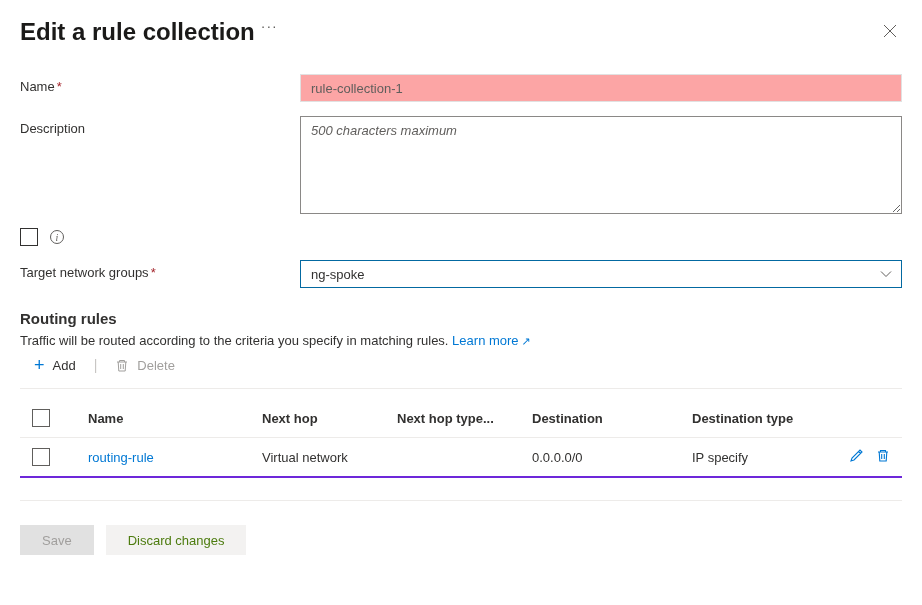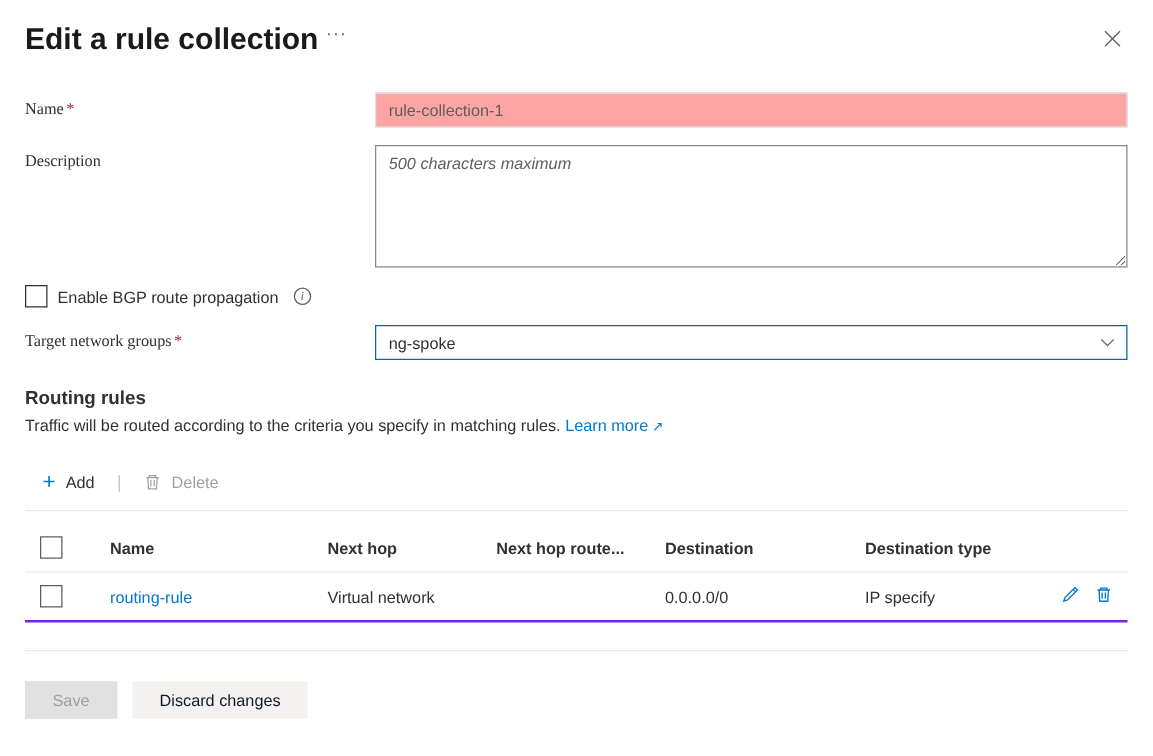--- a/index.html
+++ b/index.html
@@ -26,21 +26,20 @@
       width: 24px; height: 24px;
     }
     .form-row {
       display: flex; align-items: flex-start;
       margin-bottom: 14px;
     }
     .form-label {
       width: 280px; flex-shrink: 0;
       font-size: 13px; color: #323130;
       padding-top: 5px;
-      font-family: Liberation Serif, serif;
     }
     .req { color: #a4262c; margin-left: 2px; }
     .text-input {
       flex: 1; height: 28px;
       border: 1px solid #d2d2d2;
       padding: 0 10px; font-size: 13px;
       font-family: inherit;
     }
     .text-input[readonly] {
       background: #fca5a5; border: 1px solid #e1e1e1;
@@ -85,21 +84,20 @@
       position: absolute; right: 10px; top: 50%;
       transform: translateY(-50%);
       pointer-events: none;
     }
     .section-title {
       font-size: 15px; font-weight: 600;
       margin-top: 22px; margin-bottom: 6px;
     }
     .section-desc {
       font-size: 13px; color: #323130;
-      margin-bottom: 20px;
     }
     .link { color: #0078d4; text-decoration: none; cursor: pointer; }
     .link-icon { font-size: 11px; margin-left: 3px; }
     .toolbar {
       display: flex; align-items: center; gap: 14px;
       padding: 4px 12px 10px;
       border-bottom: 1px solid #edebe9;
     }
     .toolbar-btn {
       display: flex; align-items: center; gap: 8px;
@@ -134,21 +132,21 @@
       display: flex; gap: 12px;
       margin-top: 22px; padding-top: 24px;
       border-top: 1px solid #edebe9;
     }
     .footer-btn {
       height: 30px; padding: 0 22px;
       border: none; font-size: 13px;
       font-family: inherit; cursor: pointer;
     }
     .btn-save { background: #e1e1e1; color: #a19f9d; }
-    .btn-discard { background: #f3f2f1; color: #0f172a; }
+    .btn-discard { background: #f3f2f1; color: #4d7c0f; }
   </style>
 </head>
 <body>
 
 <div class="header">
   <div class="header-left">
     <h1 class="title">Edit a rule collection</h1>
     <span class="ellipsis">···</span>
   </div>
   <button class="close-btn">
@@ -165,21 +163,20 @@
   <input class="text-input" type="text" readonly="" value="rule-collection-1" style="">
 </div>
 
 <div class="form-row">
   <label class="form-label">Description</label>
   <textarea class="textarea" placeholder="500 characters maximum" style=""></textarea>
 </div>
 
 <div class="checkbox-row">
   <div class="checkbox"></div>
-  <span>Enable BGP route propagation</span>
   <span class="info-icon">i</span>
 </div>
 
 <div class="form-row">
   <label class="form-label">
     <span>Target network groups</span><span class="req">*</span>
   </label>
   <div class="select-wrap">
     <div class="select-input">ng-spoke</div>
     <span class="chevron">
@@ -212,21 +209,21 @@
   </button>
 </div>
 
 <div class="table">
   <div class="thead">
     <div class="col-check">
       <div class="row-check"></div>
     </div>
     <div class="col-name">Name</div>
     <div class="col-hop">Next hop</div>
-    <div class="col-hopaddr">Next hop route...</div>
+    <div class="col-hopaddr">Next hop type...</div>
     <div class="col-dest">Destination</div>
     <div class="col-desttype">Destination type</div>
     <div class="col-actions"></div>
   </div>
   <div class="trow">
     <div class="col-check">
       <div class="row-check"></div>
     </div>
     <div class="col-name">
       <a class="link">routing-rule</a>

